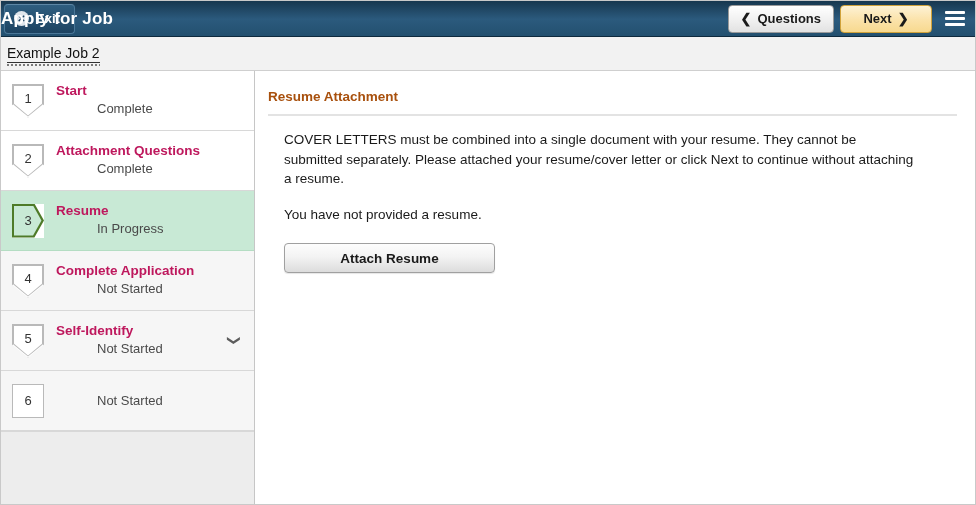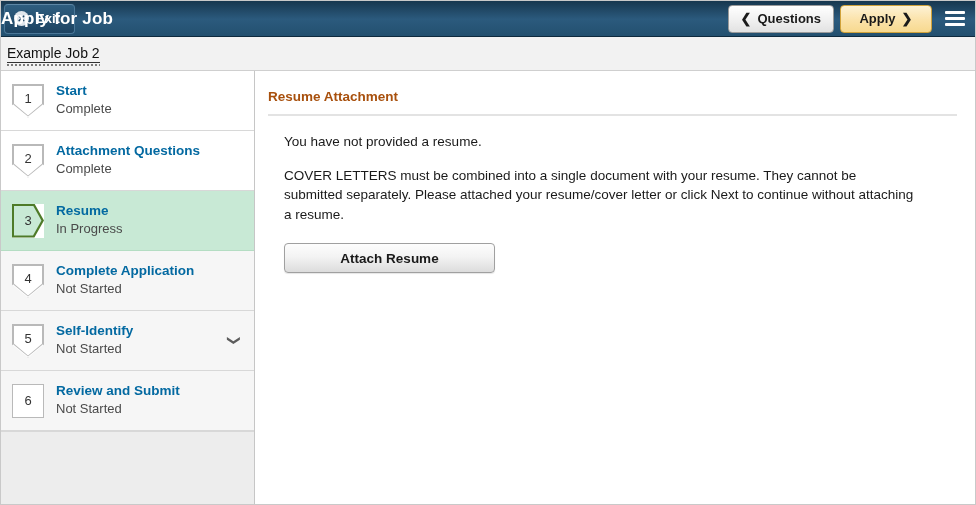--- a/index.html
+++ b/index.html
@@ -255,29 +255,30 @@
     line-height: 1;
     margin-top: -4px;
   }
   .marker.right .num, .marker.square .num { margin-top: 0; }
   .marker.down .num { margin-top: -5px; }
 
   .step-text { flex: 1 1 auto; min-width: 0; }
   .step-title {
     font-size: 13.5px;
     font-weight: bold;
-    color: #0369a1;
+    color: #be185d;
     line-height: 1.25;
     white-space: nowrap;
   }
   .step-status {
     font-size: 13px;
     color: #4a4a4a;
     line-height: 1.3;
     margin-top: 2px;
+    margin-left: 41px;
   }
   .step-chevron {
     flex: none;
     width: 16px;
     color: #5c5c5c;
     font-size: 13px;
     text-align: center;
     cursor: pointer;
   }
   .sidebar-filler {
@@ -342,21 +343,21 @@
       <span class="exit-x">✕</span>
       <span class="exit-label">Exit</span>
     </div>
     <div class="header-title">Apply for Job</div>
     <div class="header-right">
       <div class="nav-btn nav-prev">
         <span class="chev">❮</span>
         <span>Questions</span>
       </div>
       <div class="nav-btn nav-next">
-        <span>Apply</span>
+        <span>Next</span>
         <span class="chev">❯</span>
       </div>
       <div class="menu-btn">
         <span></span>
         <span></span>
         <span></span>
       </div>
     </div>
   </div>
 
@@ -429,31 +430,30 @@
         <div class="step-chevron" style="display: inline-block; transform: rotate(90deg);">❯</div>
       </div>
 
       <div class="step notstart">
         <div class="marker square">
           <div class="mk-shape"></div>
           <div class="mk-inner"></div>
           <span class="num">6</span>
         </div>
         <div class="step-text">
-          <div class="step-title">Review and Submit</div>
           <div class="step-status">Not Started</div>
         </div>
       </div>
 
       <div class="sidebar-filler"></div>
     </div>
 
     <div class="main">
       <h2 class="section-head">Resume Attachment</h2>
       <div class="content-pad">
+        <p class="para">COVER LETTERS must be combined into a single document with your resume. They cannot be submitted separately. Please attached your resume/cover letter or click Next to continue without attaching a resume.</p>
         <p class="para first">You have not provided a resume.</p>
-        <p class="para">COVER LETTERS must be combined into a single document with your resume. They cannot be submitted separately. Please attached your resume/cover letter or click Next to continue without attaching a resume.</p>
         <button class="attach-btn">Attach Resume</button>
       </div>
     </div>
 
   </div>
 </div>
 
 </body></html>

